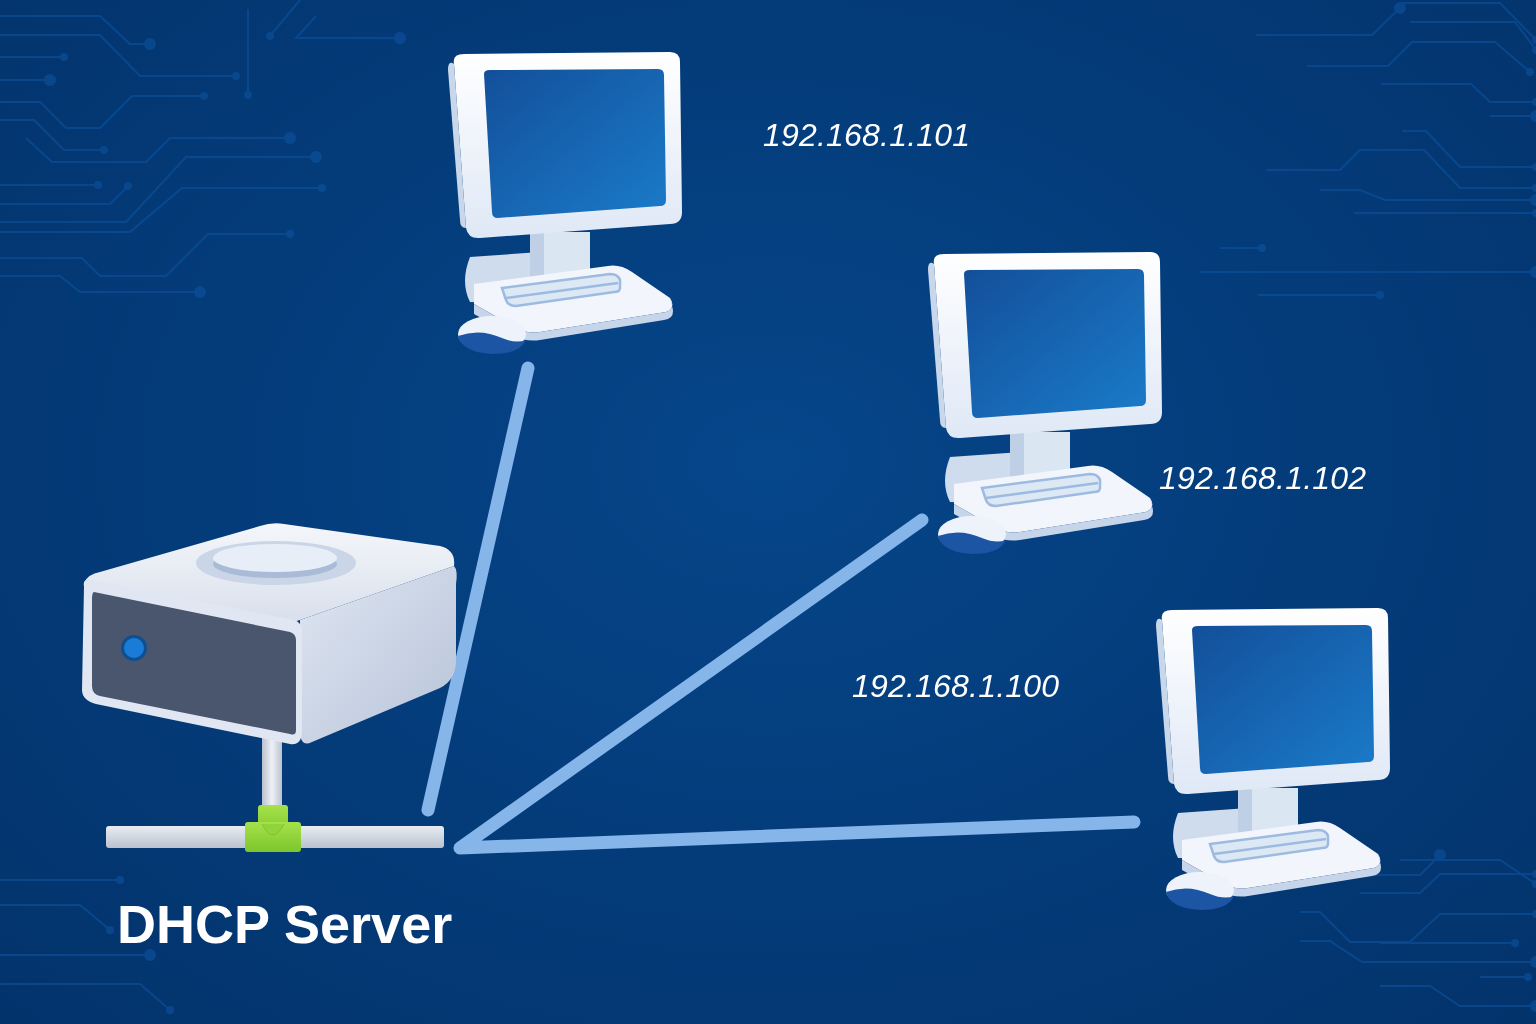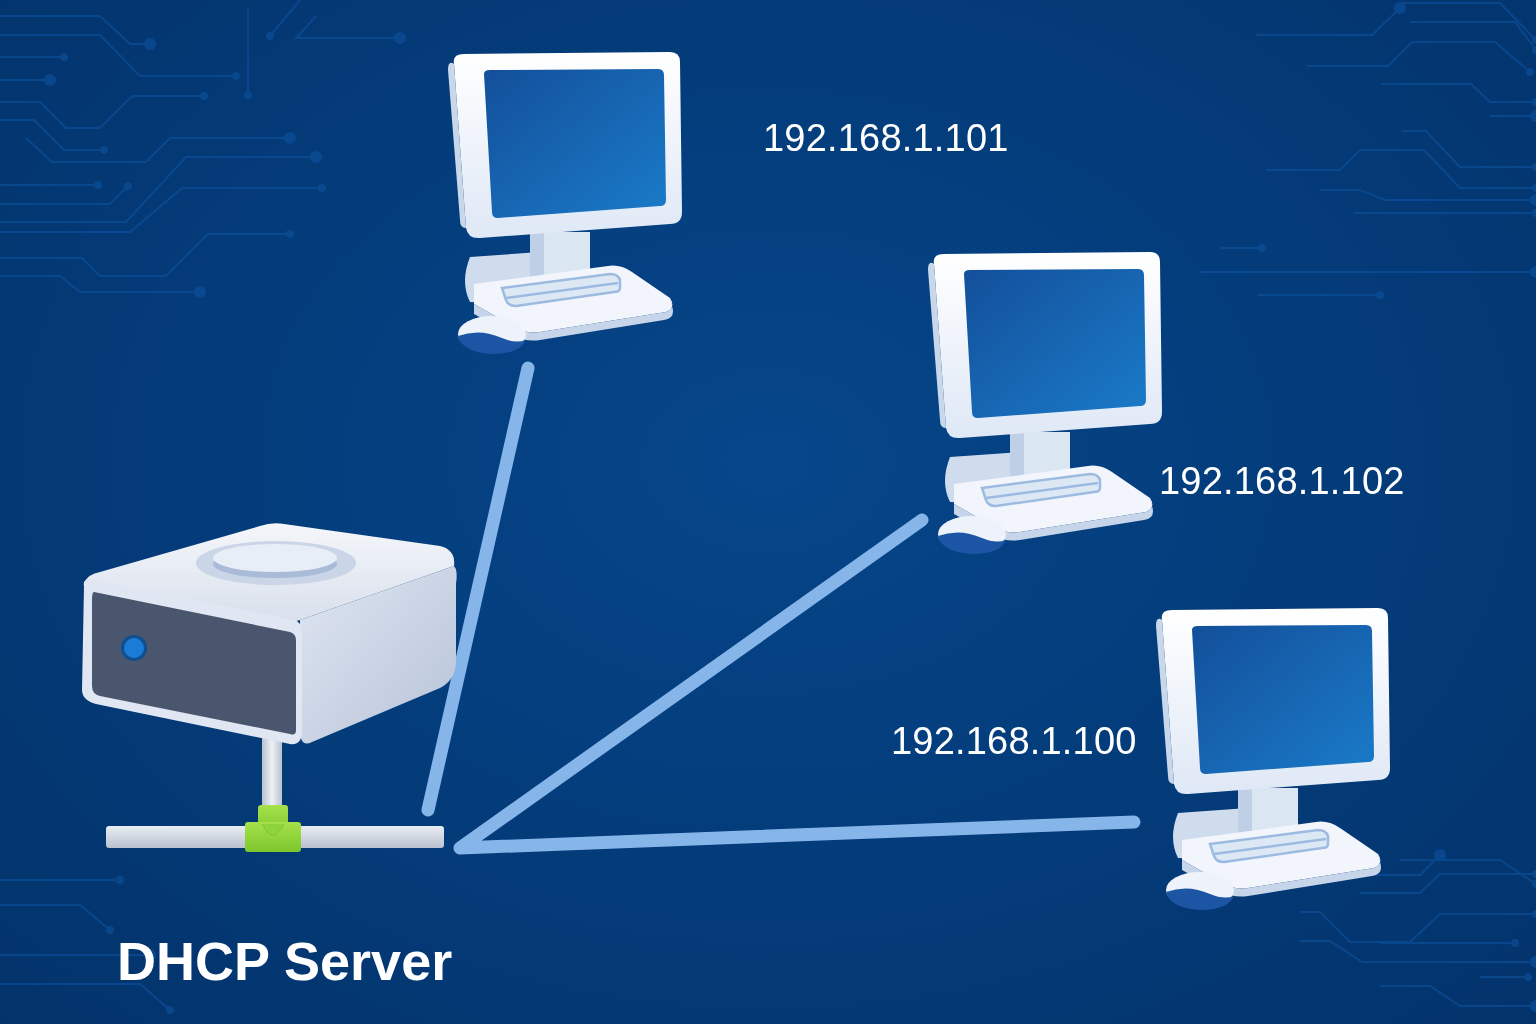--- a/index.html
+++ b/index.html
@@ -3,26 +3,26 @@
 <meta charset="utf-8">
 <style>
   html, body { margin: 0; padding: 0; }
   body {
     width: 1536px; height: 1024px; overflow: hidden; position: relative;
     background: radial-gradient(ellipse at 50% 45%, #06468a 0%, #043d7c 45%, #03336b 100%);
     font-family: "Liberation Sans", sans-serif;
   }
   #stage { position: absolute; left: 0; top: 0; width: 1536px; height: 1024px; }
   .ip-label {
-    position: absolute; color: #ffffff; font-size: 38px; font-weight: normal;
-    letter-spacing: 0.2px; white-space: nowrap;
+    position: absolute; color: #ffffff; font-size: 32px; font-weight: normal;
+    letter-spacing: 0.2px; white-space: nowrap; font-style: italic;
   }
   .title {
     position: absolute; color: #ffffff; font-size: 54px; font-weight: bold;
-    left: 117px; top: 893px; white-space: nowrap; margin-top: 37px;
+    left: 117px; top: 893px; white-space: nowrap;
   }
 </style>
 </head>
 <body>
 
 <svg id="stage" viewBox="0 0 1536 1024" xmlns="http://www.w3.org/2000/svg">
   <defs>
     <linearGradient id="screenGrad" x1="0" y1="0" x2="1" y2="1">
       <stop offset="0" stop-color="#134f9a"></stop>
       <stop offset="1" stop-color="#1a7bc9"></stop>
@@ -190,14 +190,14 @@
     <circle cx="134" cy="648" r="10" fill="#1a7cd6"></circle>
   </g>
 
   <use href="#pc" transform="translate(440,52)"></use>
   <use href="#pc" transform="translate(920,252)"></use>
   <use href="#pc" transform="translate(1148,608)"></use>
 </svg>
 
 <div class="ip-label" style="left:763px; top:117px;">192.168.1.101</div>
 <div class="ip-label" style="left:1159px; top:460px;">192.168.1.102</div>
-<div class="ip-label" style="left:852px; top:720px;margin-left:39px;">192.168.1.100</div>
+<div class="ip-label" style="left:852px; top:668px;">192.168.1.100</div>
 <div class="title">DHCP Server</div>
 
 </body></html>

